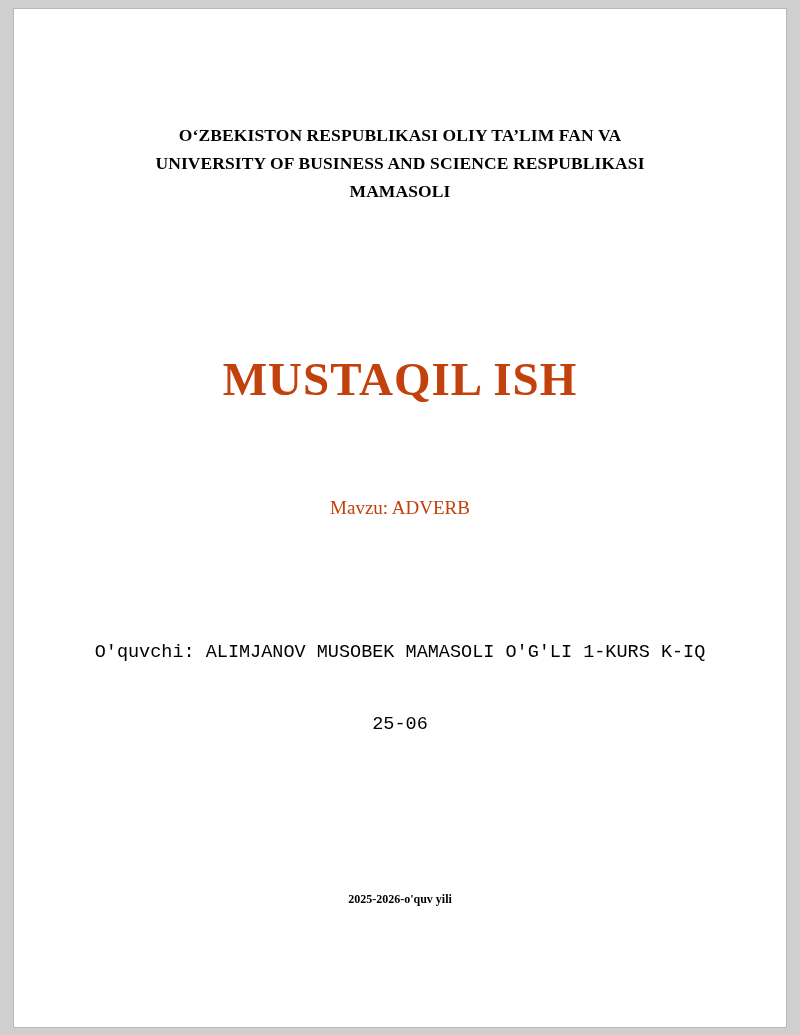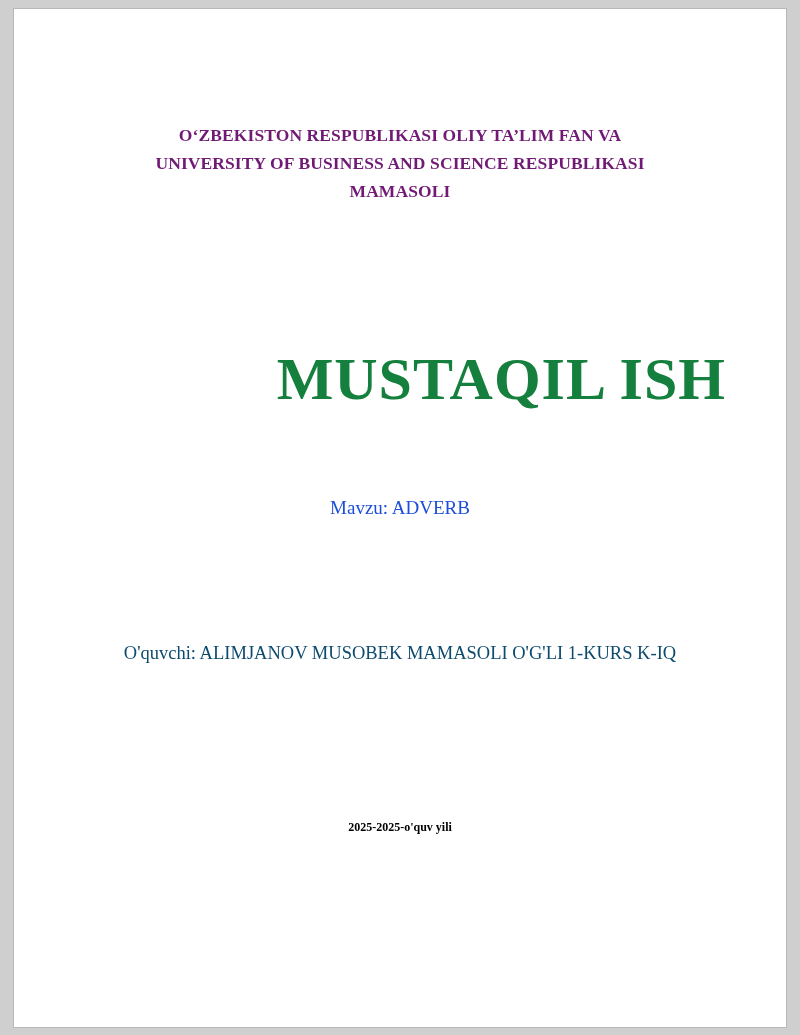--- a/index.html
+++ b/index.html
@@ -25,56 +25,55 @@
   .content {
     padding: 0 60px;
     text-align: center;
   }
   .header-block {
     margin-top: 112px;
     font-family: "Liberation Serif", serif;
     font-weight: bold;
     font-size: 17.5px;
     line-height: 28px;
-    color: #701a75;
+    color: #000000;
     letter-spacing: 0.1px;
   }
   .header-line {
     display: block;
   }
   .title-block {
     margin-top: 142px;
   }
   .doc-title {
     font-family: "Liberation Serif", serif;
     font-weight: bold;
-    font-size: 60px;
+    font-size: 47px;
     line-height: 64px;
     letter-spacing: 1px;
-    color: #15803d;
-    text-align: right;
+    color: #c2410c;
   }
   .subject-block {
     margin-top: 84px;
   }
   .subject {
     font-family: "Liberation Serif", serif;
     font-size: 19px;
     line-height: 26px;
-    color: #1d4ed8;
+    color: #c2410c;
   }
   .author-block {
     margin-top: 118px;
   }
   .author-line {
     display: block;
-    font-family: Liberation Serif, serif;
+    font-family: Liberation Mono, monospace;
     font-size: 18.5px;
     line-height: 28px;
-    color: #0c4a6e;
+    color: #000000;
     margin-top: 44px;
   }
   .footer-block {
     margin-top: 152px;
   }
   .footer-text {
     font-family: "Liberation Serif", serif;
     font-weight: bold;
     font-size: 12px;
     line-height: 16px;
@@ -96,20 +95,21 @@
     <div class="title-block">
       <div class="doc-title">MUSTAQIL ISH</div>
     </div>
 
     <div class="subject-block">
       <div class="subject">Mavzu: ADVERB</div>
     </div>
 
     <div class="author-block">
       <span class="author-line">O'quvchi: ALIMJANOV MUSOBEK MAMASOLI O'G'LI 1-KURS K-IQ</span>
+      <span class="author-line">25-06</span>
     </div>
 
     <div class="footer-block">
-      <div class="footer-text">2025-2025-o'quv yili</div>
+      <div class="footer-text">2025-2026-o'quv yili</div>
     </div>
 
   </div>
 </div>
 
 </body></html>

